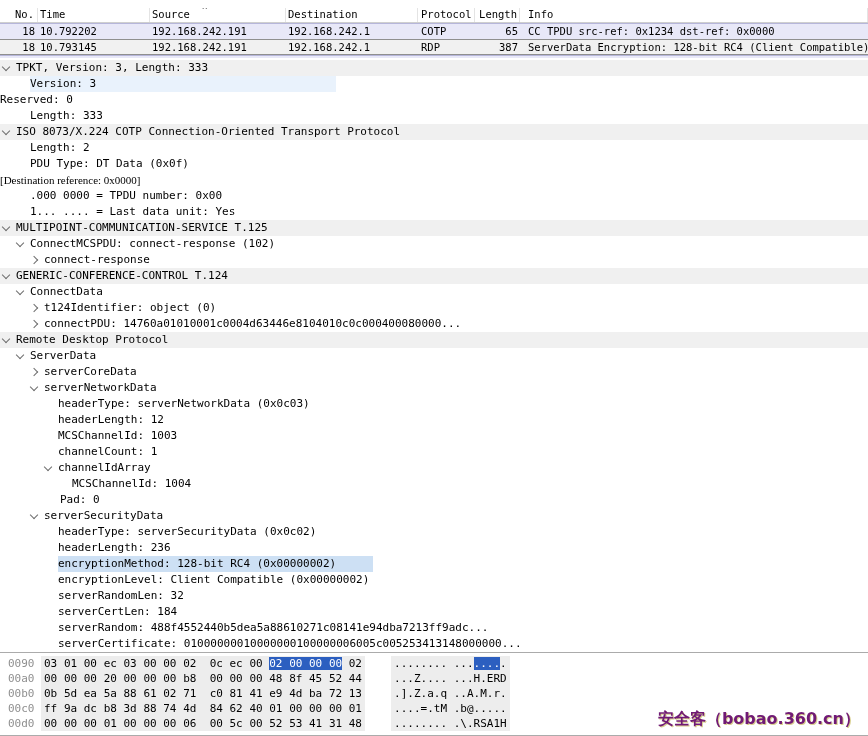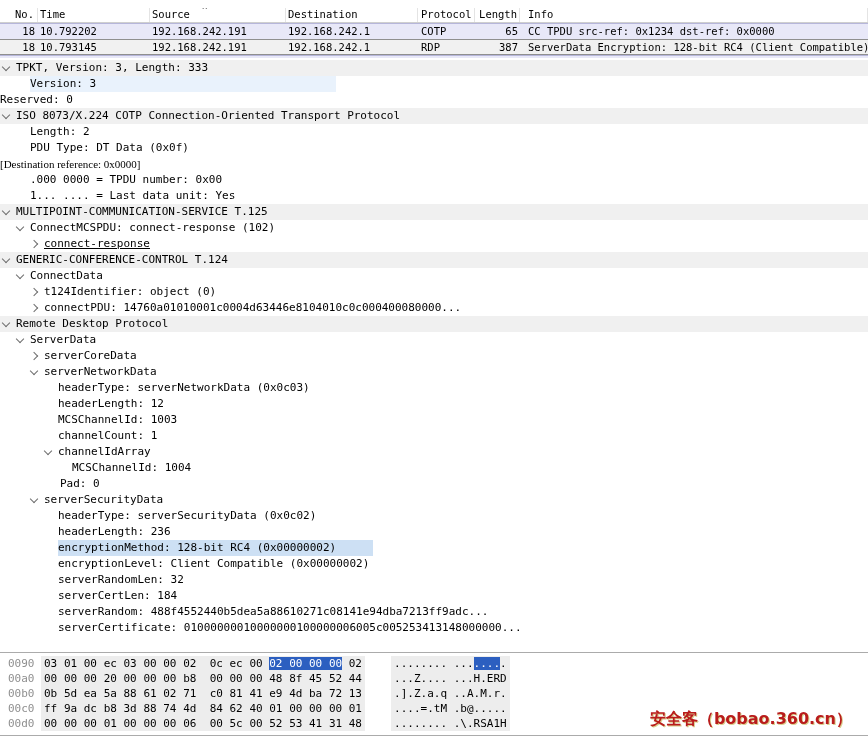--- a/index.html
+++ b/index.html
@@ -38,23 +38,23 @@
   .chev.closed{transform:rotate(-45deg);top:5px;}
   
   .hex-pane{position:absolute;top:652px;left:0;right:0;height:79px;border-top:1px solid #ababab;border-bottom:1px solid #ababab;background:#fff;padding-top:3px;box-sizing:content-box;}
   .hex-row{height:15px;line-height:15px;white-space:pre;}
   .hex-offset{display:inline-block;margin-left:8px;width:30px;color:#8f8f8f;}
   .hex-bytes{display:inline-block;background:#ededed;padding:0 3px;margin-left:3px;}
   .hex-ascii{display:inline-block;background:#ededed;padding:0 3px;margin-left:26px;}
   .hl{background:#2c5fc0;color:#fff;}
   
   .watermark{
-    position:absolute;right:16px;bottom:6px;
+    position:absolute;right:8px;bottom:6px;
     font-family:"DejaVu Sans","Liberation Sans",sans-serif;
-    font-size:16px;font-weight:bold;color:#b91c1c;
+    font-size:16px;font-weight:bold;color:#701a75;
     text-shadow:1px 1px 0 #d9d08e;
   }
 </style>
 </head>
 <body>
 
 <div class="packet-list">
   <div class="pl-header">
       <div class="cell c0">No.</div>
       <div class="cell c1">Time</div>
@@ -91,29 +91,30 @@
         <div class="cell c4">TCP</div>
         <div class="cell c5">54</div>
       </div>
     </div>
 </div>
 
 <div class="detail-tree">
     <div class="tree-row section"><span class="chev open" style="left: 3px;"></span><span class="row-label" style="margin-left: 16px;">TPKT, Version: 3, Length: 333</span></div>
     <div class="tree-row"><span class="row-label hl-light" style="margin-left: 30px;">Version: 3</span></div>
     <div class="tree-row"><span class="row-label" style="">Reserved: 0</span></div>
+    <div class="tree-row"><span class="row-label" style="margin-left: 30px;">Length: 333</span></div>
     <div class="tree-row section"><span class="chev open" style="left: 3px;"></span><span class="row-label" style="margin-left: 16px;">ISO 8073/X.224 COTP Connection-Oriented Transport Protocol</span></div>
     <div class="tree-row"><span class="row-label" style="margin-left: 30px;">Length: 2</span></div>
     <div class="tree-row"><span class="row-label" style="margin-left: 30px;">PDU Type: DT Data (0x0f)</span></div>
     <div class="tree-row"><span class="row-label" style=" font-family: Liberation Serif, serif;">[Destination reference: 0x0000]</span></div>
     <div class="tree-row"><span class="row-label" style="margin-left: 30px;">.000 0000 = TPDU number: 0x00</span></div>
     <div class="tree-row"><span class="row-label" style="margin-left: 30px;">1... .... = Last data unit: Yes</span></div>
     <div class="tree-row section"><span class="chev open" style="left: 3px;"></span><span class="row-label" style="margin-left: 16px;">MULTIPOINT-COMMUNICATION-SERVICE T.125</span></div>
     <div class="tree-row"><span class="chev open" style="left: 17px;"></span><span class="row-label" style="margin-left: 30px;">ConnectMCSPDU: connect-response (102)</span></div>
-    <div class="tree-row"><span class="chev closed" style="left: 31px;"></span><span class="row-label" style="margin-left: 44px; text-decoration: underline;">connect-response</span></div>
+    <div class="tree-row"><span class="chev closed" style="left: 31px;"></span><span class="row-label" style="margin-left: 44px;">connect-response</span></div>
     <div class="tree-row section"><span class="chev open" style="left: 3px;"></span><span class="row-label" style="margin-left: 16px;">GENERIC-CONFERENCE-CONTROL T.124</span></div>
     <div class="tree-row"><span class="chev open" style="left: 17px;"></span><span class="row-label" style="margin-left: 30px;">ConnectData</span></div>
     <div class="tree-row"><span class="chev closed" style="left: 31px;"></span><span class="row-label" style="margin-left: 44px;">t124Identifier: object (0)</span></div>
     <div class="tree-row"><span class="chev closed" style="left: 31px;"></span><span class="row-label" style="margin-left: 44px;">connectPDU: 14760a01010001c0004d63446e8104010c0c000400080000...</span></div>
     <div class="tree-row section"><span class="chev open" style="left: 3px;"></span><span class="row-label" style="margin-left: 16px;">Remote Desktop Protocol</span></div>
     <div class="tree-row"><span class="chev open" style="left: 17px;"></span><span class="row-label" style="margin-left: 30px;">ServerData</span></div>
     <div class="tree-row"><span class="chev closed" style="left: 31px;"></span><span class="row-label" style="margin-left: 44px;">serverCoreData</span></div>
     <div class="tree-row"><span class="chev open" style="left: 31px;"></span><span class="row-label" style="margin-left: 44px;">serverNetworkData</span></div>
     <div class="tree-row"><span class="row-label" style="margin-left: 58px;">headerType: serverNetworkData (0x0c03)</span></div>
     <div class="tree-row"><span class="row-label" style="margin-left: 58px;">headerLength: 12</span></div>

